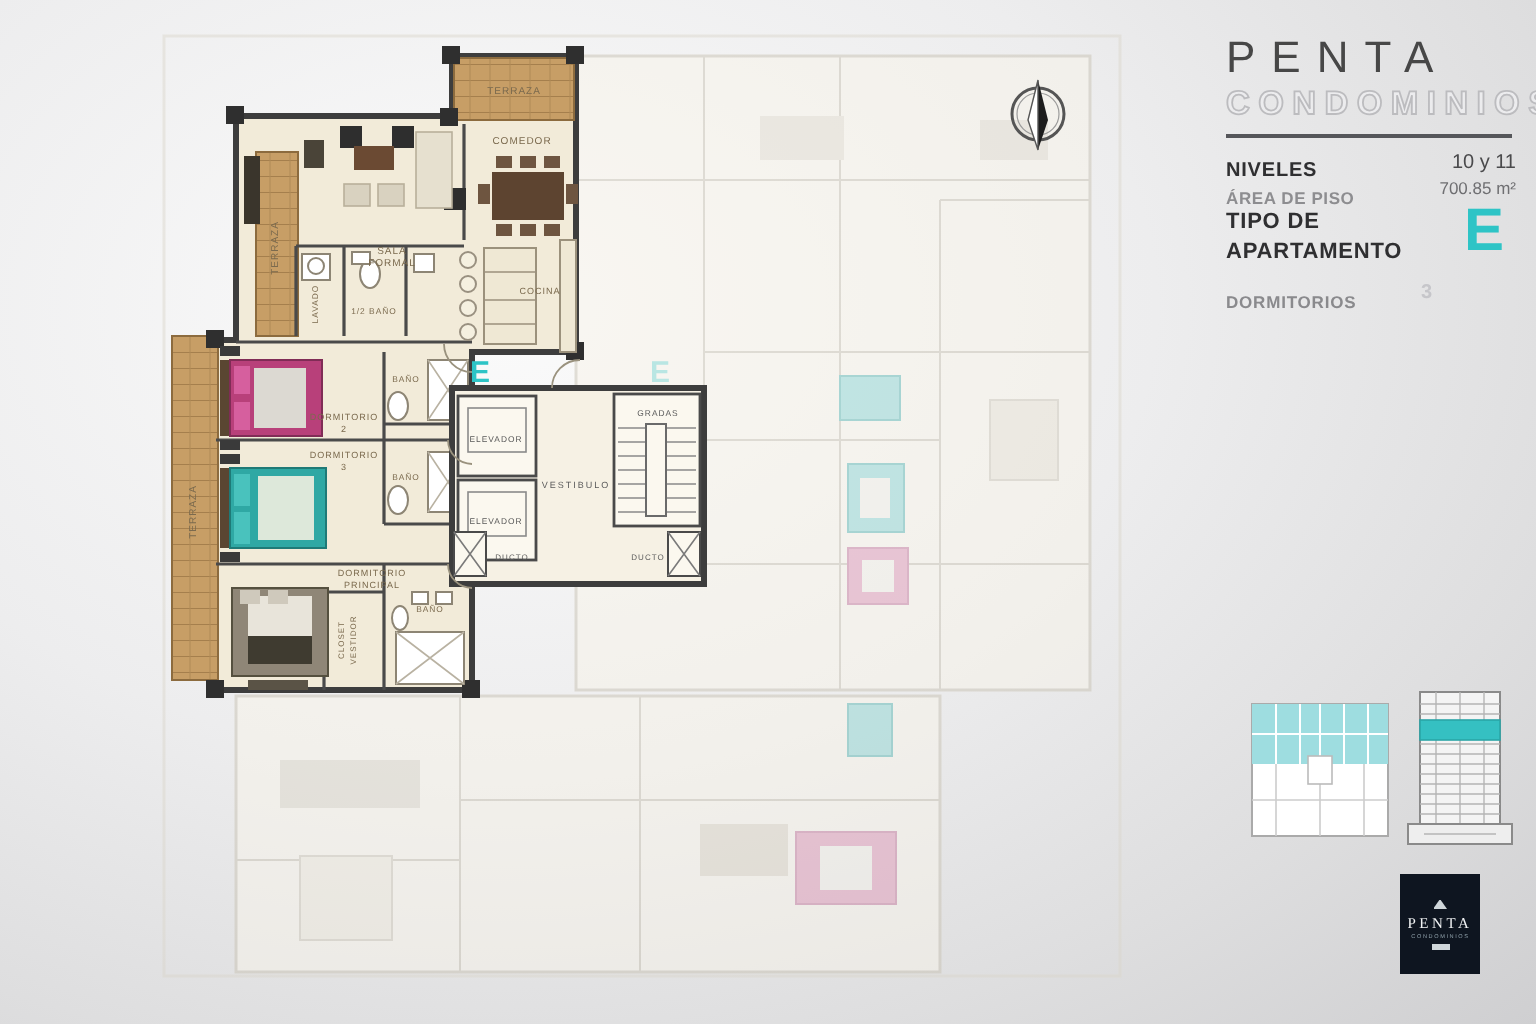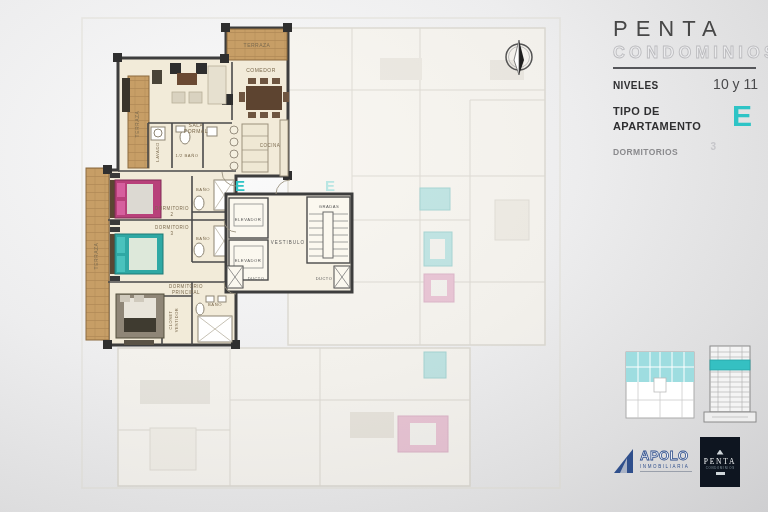--- a/index.html
+++ b/index.html
@@ -16,21 +16,21 @@
   
   .panel{position:absolute;left:600px;top:0;width:168px;height:398px;}
   .brand1{position:absolute;left:13px;top:16px;font-size:22px;letter-spacing:8px;color:#474747;}
   .brand2{position:absolute;left:13px;top:43px;font-size:16.5px;letter-spacing:4.2px;font-weight:bold;
           color:#ececee;-webkit-text-stroke:0.9px #bcbcbf;}
   .rule{position:absolute;left:13px;top:67px;width:143px;height:2px;background:#55565a;}
   .row{position:absolute;left:13px;width:145px;}
   .row .lbl{font-weight:bold;}
   .niveles{top:75px;}
   .niveles .lbl{font-size:10px;color:#2f2f31;letter-spacing:.4px;}
-  .niveles .val{position:absolute;right:0;top:1px;font-size:14px;color:#4a4a4c;}
+  .niveles .val{position:absolute;right:0;top:1px;font-size:10px;color:#4a4a4c;}
   .areapiso{top:89px;}
   .areapiso .lbl{font-size:8.5px;color:#8d8d90;letter-spacing:.3px;}
   .areapiso .val{position:absolute;right:0;top:0;font-size:8.5px;color:#6f6f72;}
   .tipo-label{position:absolute;left:13px;top:104px;width:100px;font-size:11px;font-weight:bold;
               color:#2f2f31;line-height:1.35;letter-spacing:.4px;}
   .tipo-value{position:absolute;right:16px;top:99px;font-size:30px;font-weight:bold;color:#2ec4c6;}
   .dorm{top:141px;}
   .banos{top:153px;}
   .dorm .lbl,.banos .lbl{font-size:8.5px;color:#8a8a8d;letter-spacing:.4px;font-weight:bold;}
   .dorm .val,.banos .val{position:absolute;right:42px;top:0;font-size:10px;font-weight:bold;color:#c6c6ca;}
@@ -292,20 +292,24 @@
 
 <div class="panel">
   <div class="brand1">PENTA</div>
   <div class="brand2">CONDOMINIOS</div>
   <div class="rule"></div>
 
   <div class="row niveles">
     <span class="lbl">NIVELES</span>
     <span class="val">10 y 11</span>
   </div>
+  <div class="row areapiso">
+    <span class="lbl">ÁREA DE PISO</span>
+    <span class="val">700.85 m²</span>
+  </div>
 
   <div class="tipo-label">TIPO DE APARTAMENTO</div>
   <div class="tipo-value">E</div>
 
   <div class="row dorm">
     <span class="lbl">DORMITORIOS</span>
     <span class="val">3</span>
   </div>
 
   <div class="keyplans">
@@ -348,31 +352,20 @@
               <line x1="26" y1="2" x2="26" y2="68"></line>
           <line x1="38" y1="2" x2="38" y2="68"></line>
         </g>
         <rect x="6" y="16" width="40" height="10" fill="#35c0c2" stroke="#2aa5a7" stroke-width="0.8"></rect>
         <rect x="0" y="68" width="52" height="10" fill="#eeeeee" stroke="#8a8a8a" stroke-width="1"></rect>
         <line x1="8" y1="73" x2="44" y2="73" stroke="#b5b5b5" stroke-width="0.7"></line>
       </g>
     </svg>
   </div>
 
-  <div class="apolo">
-    <svg width="26" height="30">
-      <polygon points="2,27 21,3 21,27" fill="#2f4f8c"></polygon>
-      <polygon points="8,27 15,12 15,27" fill="#aab3c6"></polygon>
-    </svg>
-    <div class="apolo-text">
-      <div class="apolo-name">APOLO</div>
-      <div class="apolo-sub">INMOBILIARIA</div>
-      <div class="apolo-line"></div>
-    </div>
-  </div>
 
   <div class="penta-box">
     <div class="penta-ico"></div>
     <div class="penta-name">PENTA</div>
     <div class="penta-sub">CONDOMINIOS</div>
     <div class="penta-bar"></div>
   </div>
 </div>
 
 </div>

